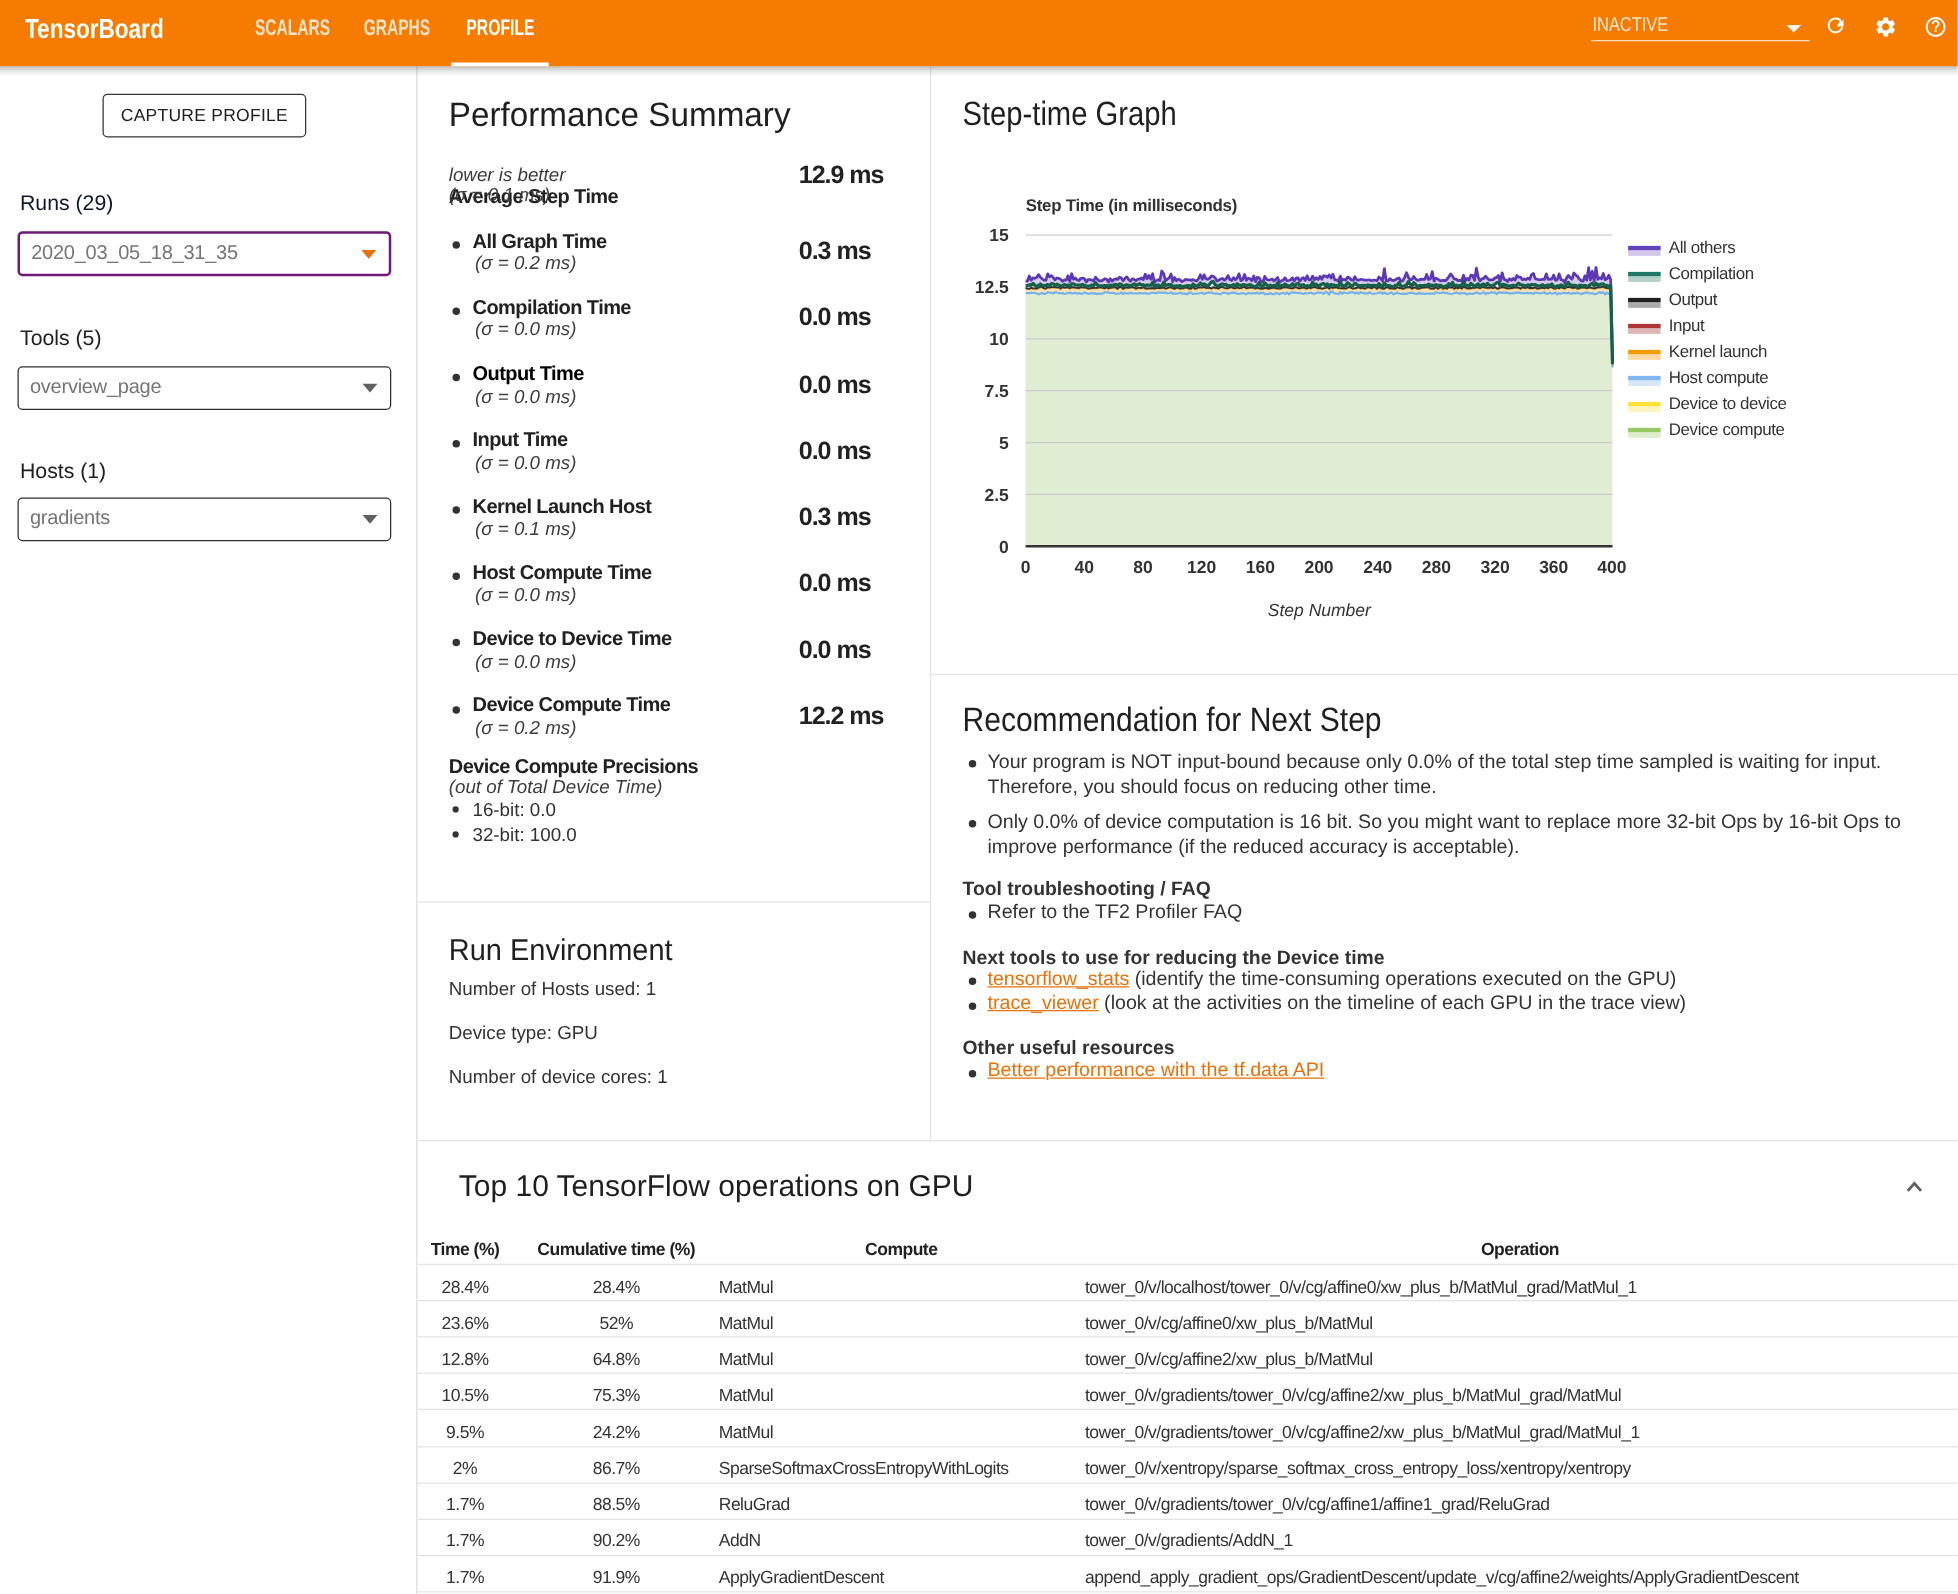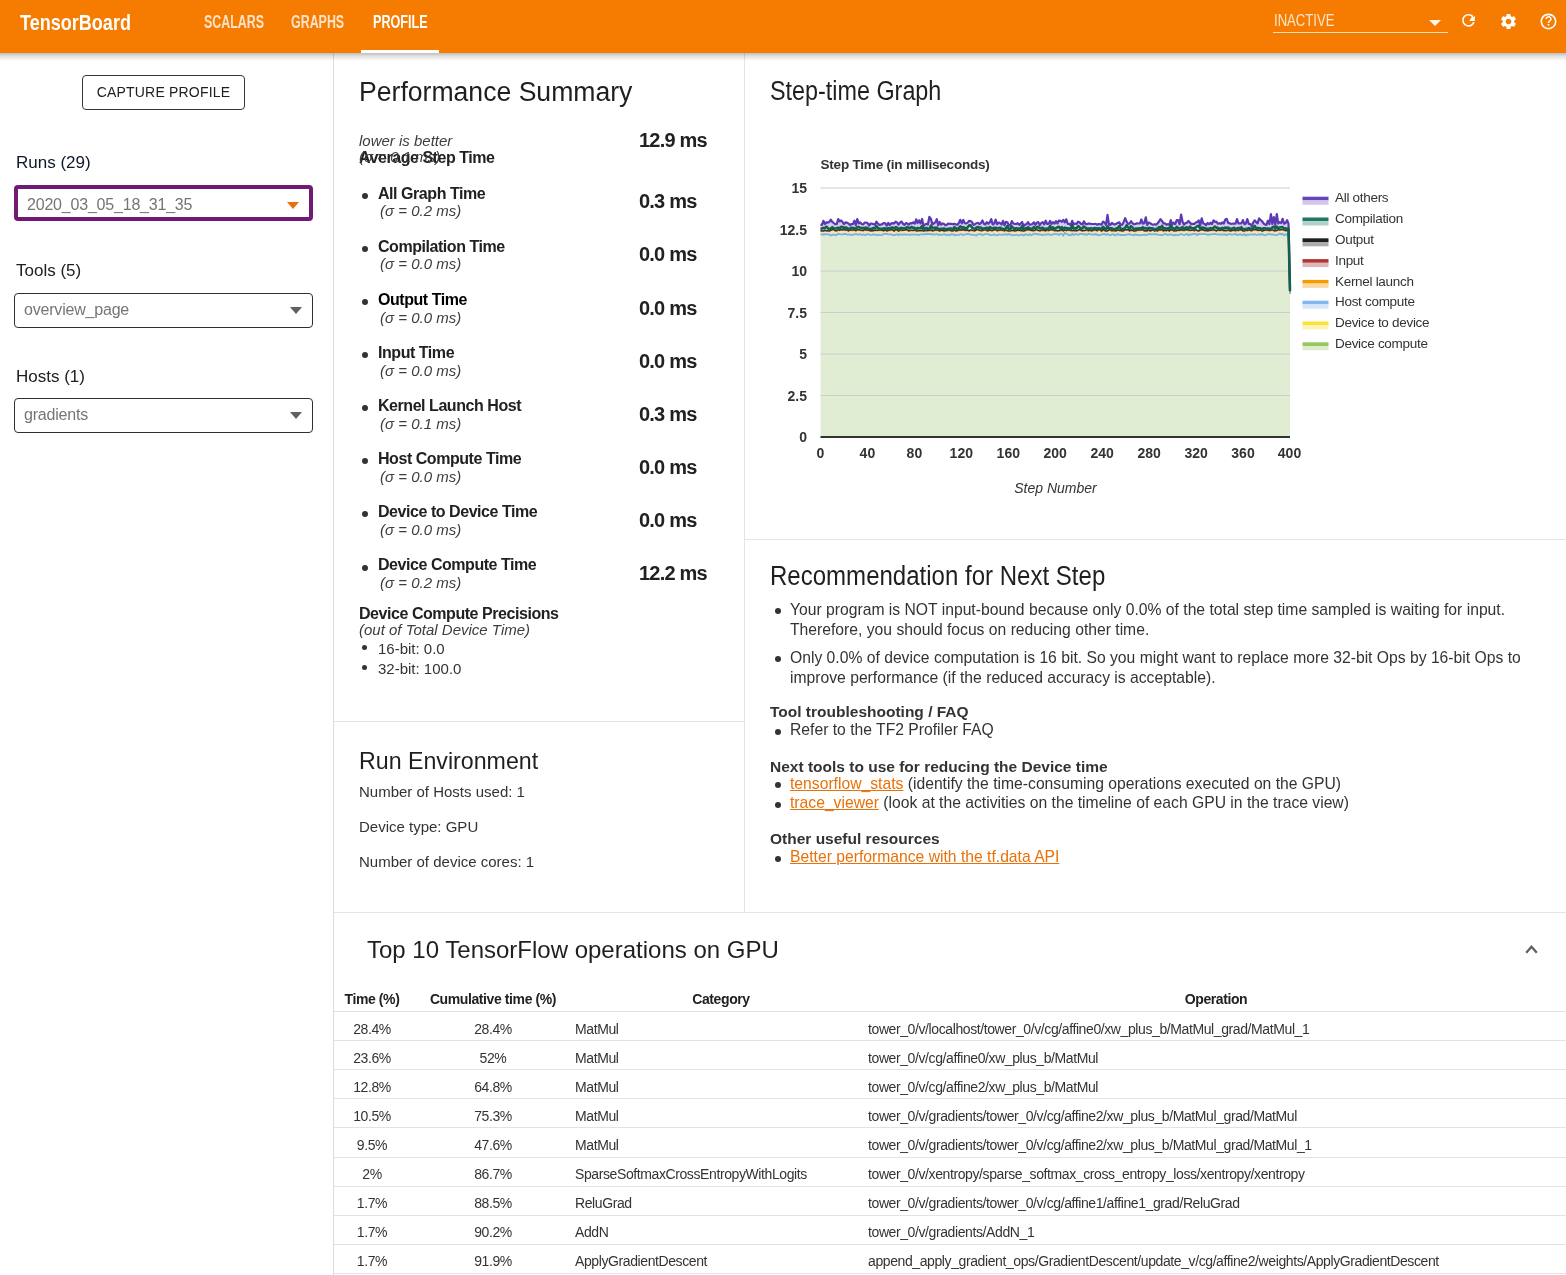--- a/index.html
+++ b/index.html
@@ -49,21 +49,21 @@
 <div class="abs" style="left:0;top:53px;width:1566px;height:9px;background:linear-gradient(to bottom, rgba(40,40,40,0.30), rgba(40,40,40,0.12) 40%, rgba(40,40,40,0.0) 90%);z-index:4;"></div>
 
 <div class="vline" style="left:333px;top:53px;height:1222px;background:#dcdcdc;"></div>
 <div class="vline" style="left:744px;top:53px;height:859px;"></div>
 <div class="hline" style="left:334px;top:721px;width:410px;"></div>
 <div class="hline" style="left:745px;top:539px;width:821px;"></div>
 <div class="hline" style="left:334px;top:912px;width:1232px;"></div>
 
 <div class="abs" style="left:82px;top:74.5px;width:163px;height:35.5px;border:1.5px solid #363636;border-radius:4px;background:#fff;text-align:center;line-height:32.5px;font-size:14px;letter-spacing:0.2px;color:#202020;">CAPTURE PROFILE</div>
 <div class="abs" style="left:16px;top:153px;font-size:17px;color:#0f172a;">Runs (29)</div>
-<div class="selbox" style="left:14px;top:185px;height:35.5px;border:4px solid #701a75;">
+<div class="selbox" style="left:14px;top:185px;height:35.5px;border:2px solid #701a75;">
   <div class="txt">2020_03_05_18_31_35</div>
   <div class="caret" style="border-top-color:#e8710a;"></div>
 </div>
 <div class="abs" style="left:16px;top:261px;font-size:17px;color:#202020;">Tools (5)</div>
 <div class="selbox" style="left:14px;top:293px;height:35px;border:1px solid #2f2f2f;">
   <div class="txt">overview_page</div>
   <div class="caret"></div>
 </div>
 <div class="abs" style="left:16px;top:367px;font-size:17px;color:#202020;">Hosts (1)</div>
 <div class="selbox" style="left:14px;top:398px;height:35px;border:1px solid #2f2f2f;">
@@ -210,21 +210,21 @@
 <div class="abs b" style="left:770px;top:830px;font-size:15.5px;">Other useful resources</div>
 <div class="dot" style="left:775px;top:856px;"></div>
 <div class="abs" style="left:790px;top:848px;font-size:15.7px;"><a class="lnk">Better performance with the tf.data API</a></div>
 
 <div class="abs" style="left:367px;top:936px;font-size:24px;color:#1f1f1f;">Top 10 TensorFlow operations on GPU</div>
 <svg class="abs" style="left:1523px;top:943px;" width="17" height="13" viewBox="0 0 24 18" fill="none" stroke="#5f5f5f" stroke-width="3.2">
     <path d="M4.5 13.5 L12 5 L19.5 13.5"></path>
   </svg>
 <div class="abs b thd" style="left:334px;top:991px;width:76px;">Time (%)</div>
 <div class="abs b thd" style="left:420px;top:991px;width:146px;">Cumulative time (%)</div>
-<div class="abs b thd" style="left:646px;top:991px;width:150px;">Category</div>
+<div class="abs b thd" style="left:646px;top:991px;width:150px;">Compute</div>
 <div class="abs b thd" style="left:1141px;top:991px;width:150px;">Operation</div>
 <div class="hline" style="left:334px;top:1011px;width:1232px;background:#e3e3e3;"></div>
 <div class="abs tcell" style="left:334px;top:1020.5px;width:76px;text-align:center;">28.4%</div>
 <div class="abs tcell" style="left:420px;top:1020.5px;width:146px;text-align:center;">28.4%</div>
 <div class="abs tcell" style="left:575px;top:1020.5px;">MatMul</div>
 <div class="abs tcell" style="left:868px;top:1020.5px;">tower_0/v/localhost/tower_0/v/cg/affine0/xw_plus_b/MatMul_grad/MatMul_1</div>
 <div class="hline" style="left:334px;top:1040.1px;width:1232px;background:#e3e3e3;"></div>
 <div class="abs tcell" style="left:334px;top:1049.6px;width:76px;text-align:center;">23.6%</div>
 <div class="abs tcell" style="left:420px;top:1049.6px;width:146px;text-align:center;">52%</div>
 <div class="abs tcell" style="left:575px;top:1049.6px;">MatMul</div>
@@ -234,21 +234,21 @@
 <div class="abs tcell" style="left:420px;top:1078.7px;width:146px;text-align:center;">64.8%</div>
 <div class="abs tcell" style="left:575px;top:1078.7px;">MatMul</div>
 <div class="abs tcell" style="left:868px;top:1078.7px;">tower_0/v/cg/affine2/xw_plus_b/MatMul</div>
 <div class="hline" style="left:334px;top:1098.3px;width:1232px;background:#e3e3e3;"></div>
 <div class="abs tcell" style="left:334px;top:1107.8px;width:76px;text-align:center;">10.5%</div>
 <div class="abs tcell" style="left:420px;top:1107.8px;width:146px;text-align:center;">75.3%</div>
 <div class="abs tcell" style="left:575px;top:1107.8px;">MatMul</div>
 <div class="abs tcell" style="left:868px;top:1107.8px;">tower_0/v/gradients/tower_0/v/cg/affine2/xw_plus_b/MatMul_grad/MatMul</div>
 <div class="hline" style="left:334px;top:1127.4px;width:1232px;background:#e3e3e3;"></div>
 <div class="abs tcell" style="left:334px;top:1136.9px;width:76px;text-align:center;">9.5%</div>
-<div class="abs tcell" style="left:420px;top:1136.9px;width:146px;text-align:center;">47.6%</div>
+<div class="abs tcell" style="left:420px;top:1136.9px;width:146px;text-align:center;">24.2%</div>
 <div class="abs tcell" style="left:575px;top:1136.9px;">MatMul</div>
 <div class="abs tcell" style="left:868px;top:1136.9px;">tower_0/v/gradients/tower_0/v/cg/affine2/xw_plus_b/MatMul_grad/MatMul_1</div>
 <div class="hline" style="left:334px;top:1156.5px;width:1232px;background:#e3e3e3;"></div>
 <div class="abs tcell" style="left:334px;top:1166.0px;width:76px;text-align:center;">2%</div>
 <div class="abs tcell" style="left:420px;top:1166.0px;width:146px;text-align:center;">86.7%</div>
 <div class="abs tcell" style="left:575px;top:1166.0px;">SparseSoftmaxCrossEntropyWithLogits</div>
 <div class="abs tcell" style="left:868px;top:1166.0px;">tower_0/v/xentropy/sparse_softmax_cross_entropy_loss/xentropy/xentropy</div>
 <div class="hline" style="left:334px;top:1185.6px;width:1232px;background:#e3e3e3;"></div>
 <div class="abs tcell" style="left:334px;top:1195.1px;width:76px;text-align:center;">1.7%</div>
 <div class="abs tcell" style="left:420px;top:1195.1px;width:146px;text-align:center;">88.5%</div>

